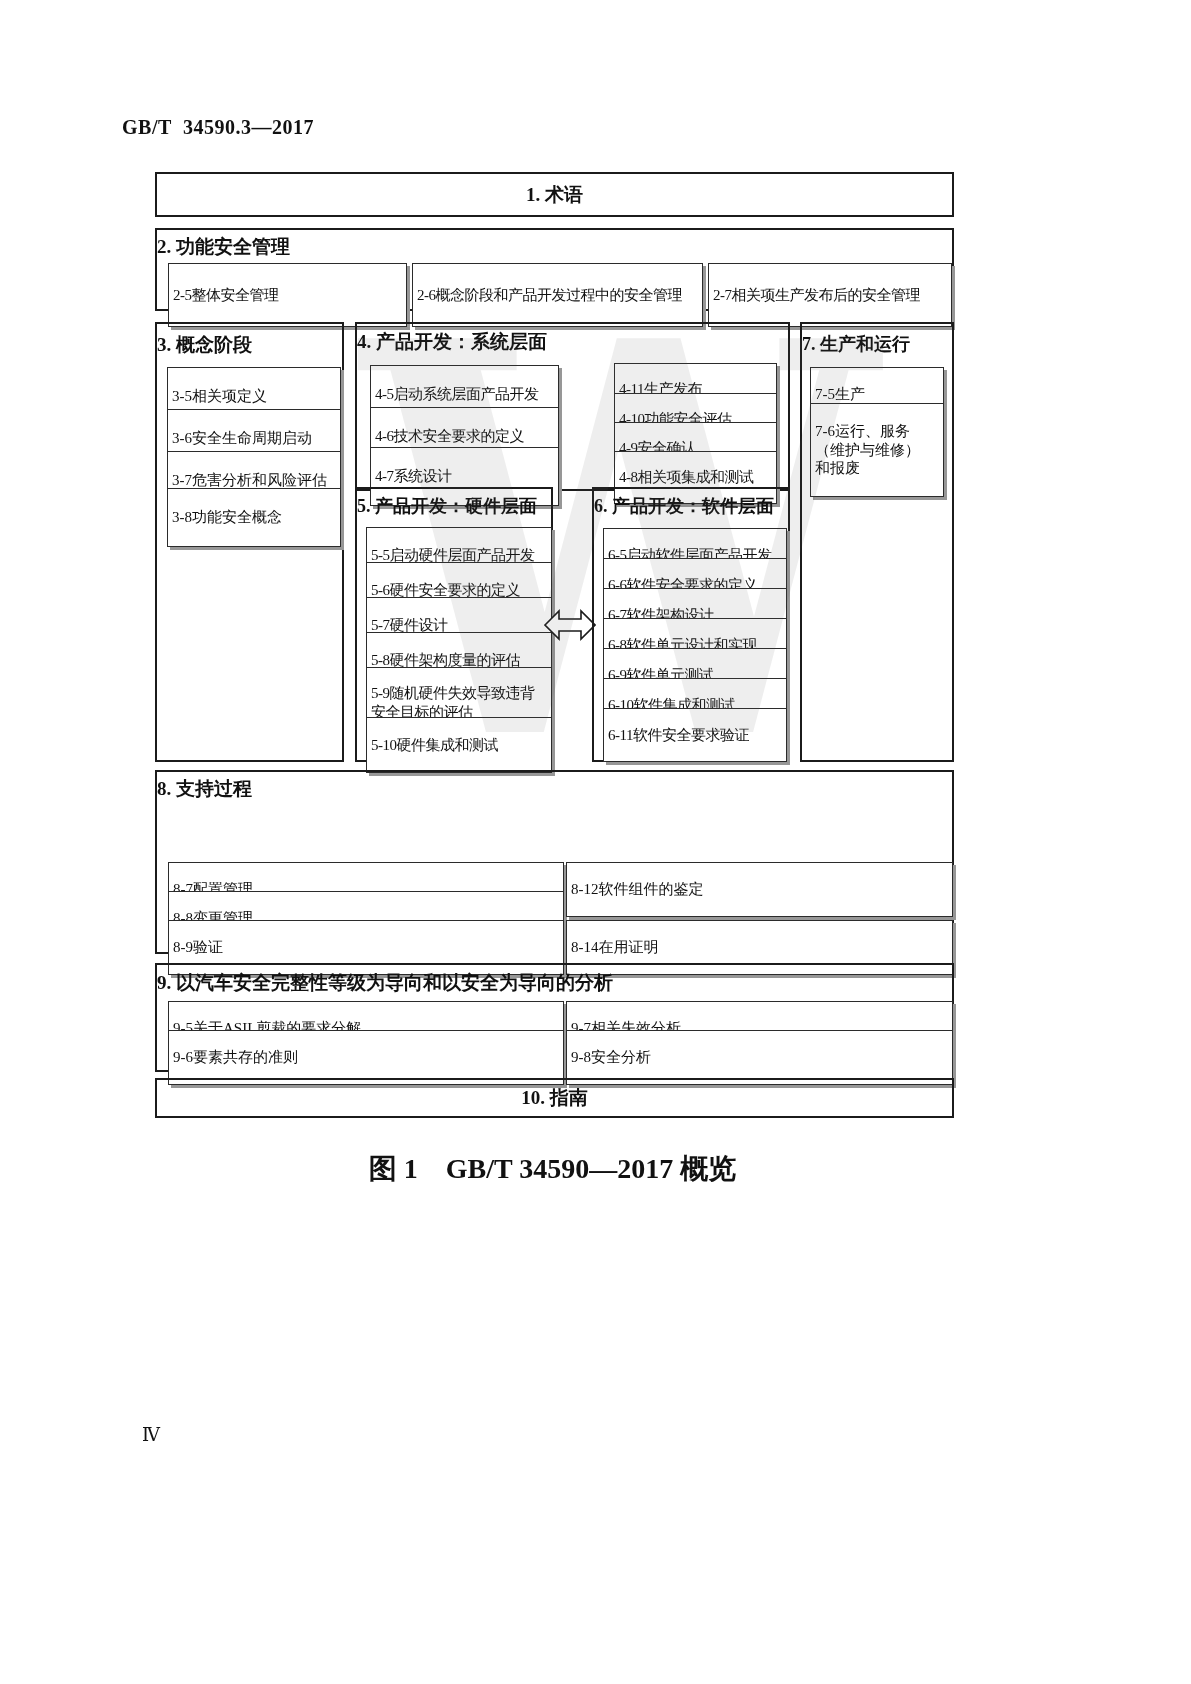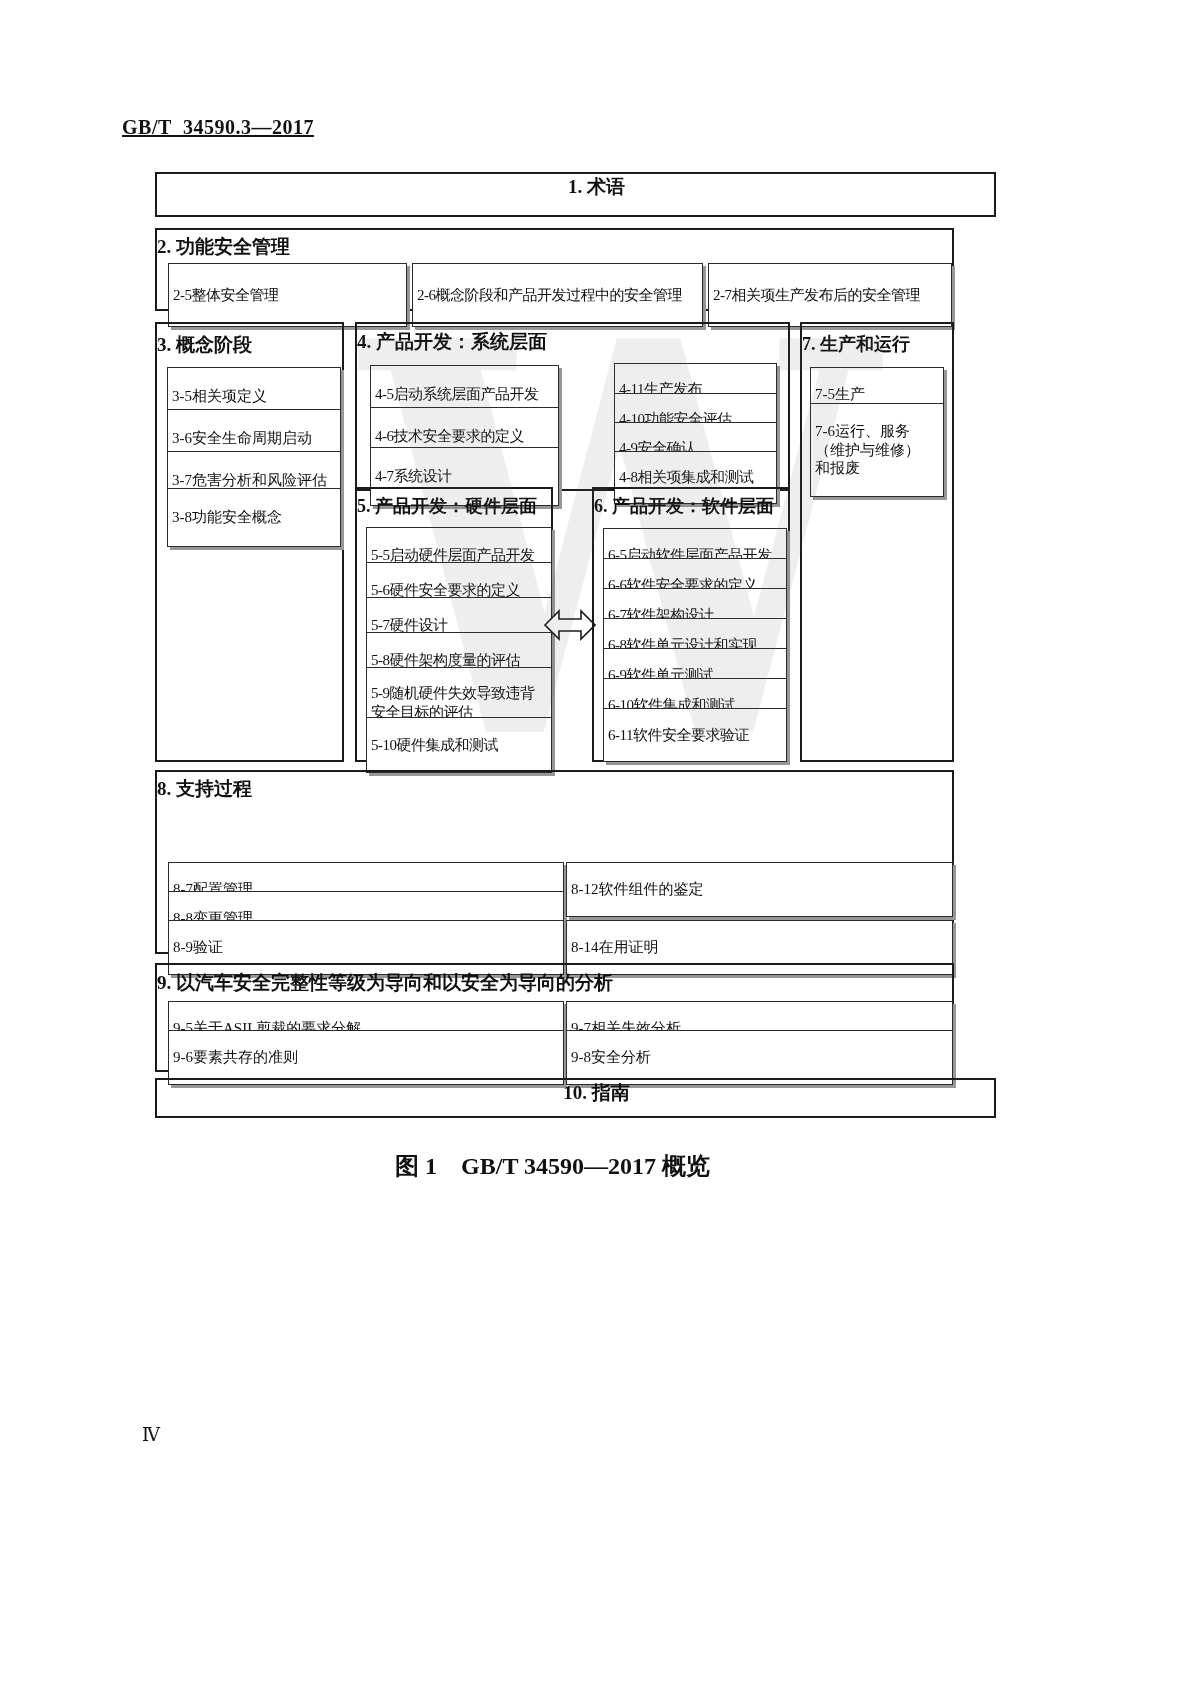--- a/index.html
+++ b/index.html
@@ -3,39 +3,39 @@
 <meta charset="utf-8">
 <style>
   html, body { margin:0; padding:0; background:#ffffff; }
   .page {
     position:relative; width:1191px; height:1684px; background:#ffffff;
     font-family:"Liberation Serif","DejaVu Serif",serif; color:#111;
     overflow:hidden;
   }
   .hdr {
     position:absolute; left:122px; top:116px;
-    font-size:20px; font-weight:bold; word-spacing:6px; letter-spacing:0.5px;text-decoration:underline;
+    font-size:20px; font-weight:bold; word-spacing:6px; letter-spacing:0.5px;
   }
   .sec { position:absolute; border:2px solid #1b1b1b; }
-  .flexc { display:flex; justify-content:center;padding-left:42px; }
+  .flexc { display:flex; align-items:center; justify-content:center; }
   .sec-title { font-weight:bold; font-size:19px; color:#111; }
   .t18 { font-size:18px; }
   .abs-title { position:absolute; left:0; right:0; text-align:left; }
   .item {
     position:absolute; display:flex; align-items:center;
     border:1px solid #2b2b2b; background:#ffffff;
     box-shadow:3px 3px 0 #979797;
     font-size:15px; line-height:1.25; padding:12px 4px;
     white-space:pre-line; color:#111;
   }
   .tight { letter-spacing:-0.5px; }
   .arrow-svg { position:absolute; }
   .caption {
     position:absolute; left:155px; top:1150px; width:795px;
-    text-align:center; font-weight:bold; font-size:24px;
+    text-align:center; font-weight:bold; font-size:28px;
   }
   .pagenum { position:absolute; left:142px; top:1424px; font-size:18px; }
   .watermark {
     position:absolute; left:362px; top:272px;
     font-size:540px; line-height:1; font-weight:bold;
     font-family:"DejaVu Serif",serif;
     color:rgba(90,90,90,0.10);
     transform:scaleX(0.85); transform-origin:left top;
     pointer-events:none; user-select:none; z-index:5;
   }

